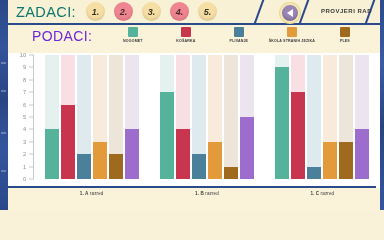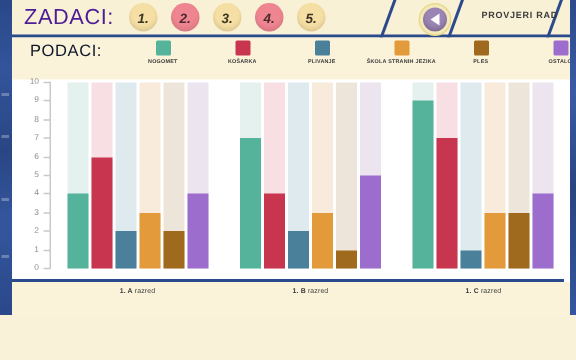--- a/index.html
+++ b/index.html
@@ -30,21 +30,21 @@
 
   
   .header {
     position: absolute; left: 8px; top: 0;
     width: 376px; height: 25px;
     background: #f8f1d6;
     border-bottom: 2px solid #2b4a8b;
     display: flex; align-items: center;
   }
   .hdr-title {
-    font-size: 14.5px; color: #4c1d95; letter-spacing: .4px;
+    font-size: 14.5px; color: #0f766e; letter-spacing: .4px;
     margin-left: 8px; font-weight: 400;
   }
   .task-circles { display: flex; align-items: center; margin-left: 10px; gap: 9px; }
   .tcirc {
     width: 19px; height: 19px; border-radius: 50%;
     display: flex; align-items: center; justify-content: center;
     font-size: 9px; font-style: italic; font-weight: 700;
     color: #3b3427;
     box-shadow: inset 0 -2px 3px rgba(0,0,0,.10);
   }
@@ -78,22 +78,22 @@
   }
 
   
   .legend-row {
     position: absolute; left: 8px; top: 25px;
     width: 376px; height: 28px;
     background: #faf3da;
     display: flex; align-items: flex-start;
   }
   .podaci {
-    font-size: 11px; color: #0f172a; letter-spacing: .4px;
-    margin-left: 12px; margin-top: 3px;
+    font-size: 14px; color: #6d28d9; letter-spacing: .4px;
+    margin-left: 24px; margin-top: 3px;
   }
   .legend-items {
     display: flex; margin-left: 14px; margin-top: 2px; gap: 0;
   }
   .leg {
     width: 53px; display: flex; flex-direction: column; align-items: center;
   }
   .leg-sw {
     width: 10px; height: 10px; border-radius: 1px;
   }

